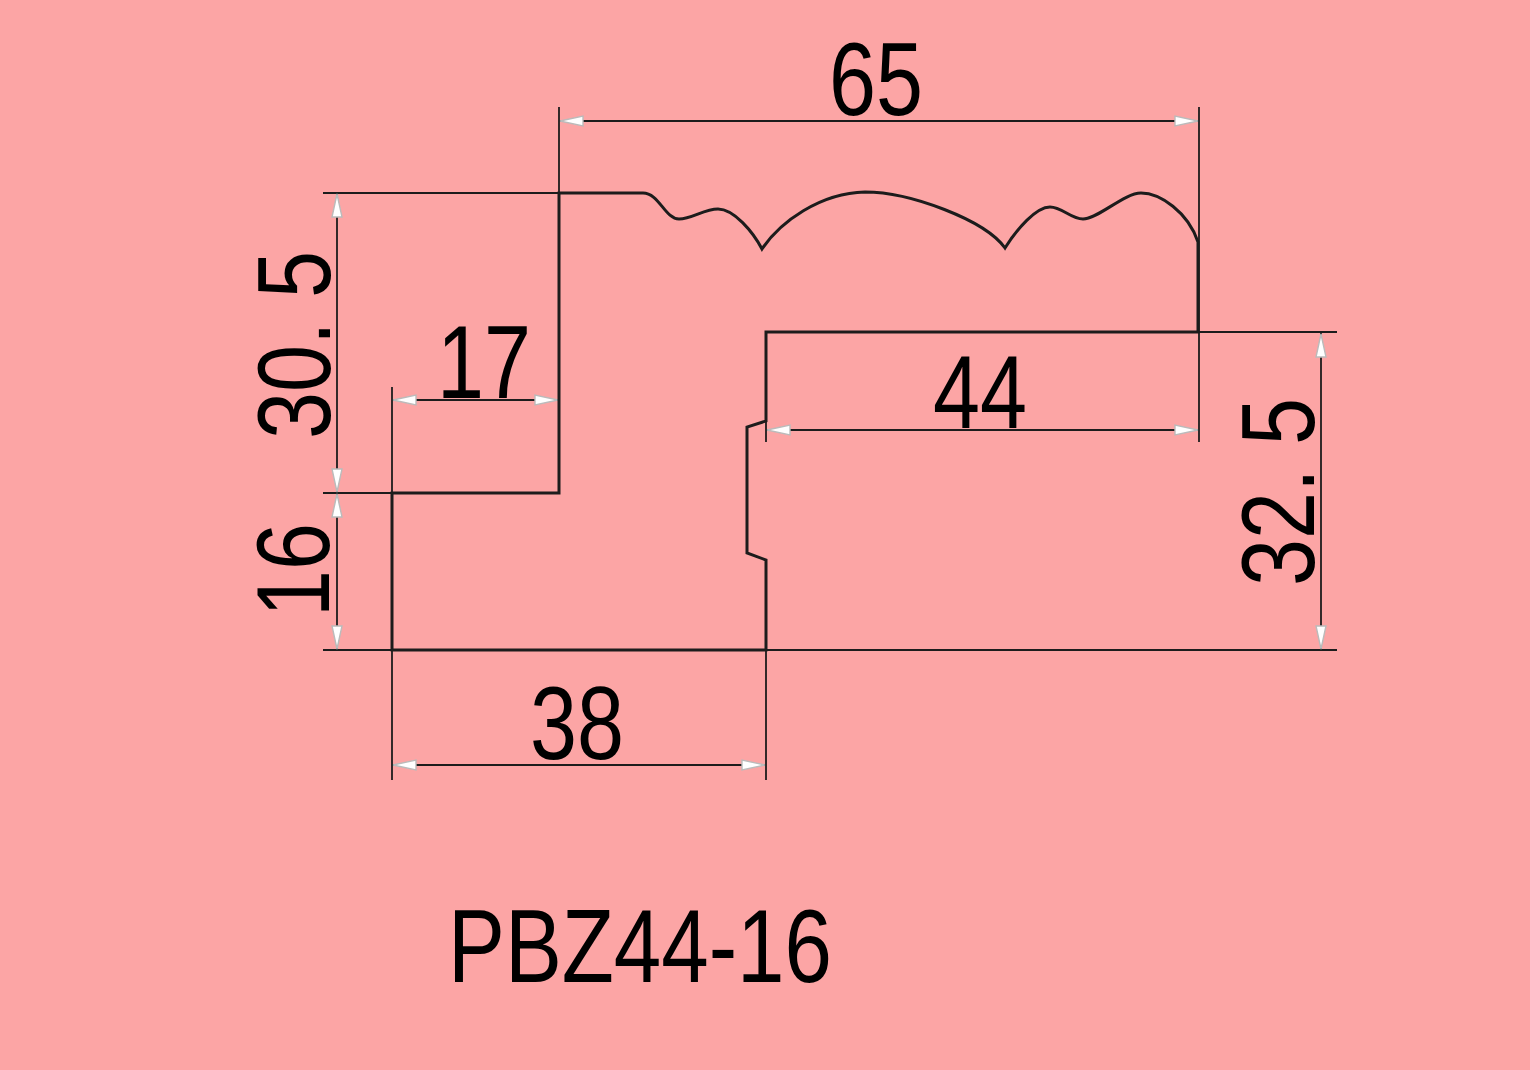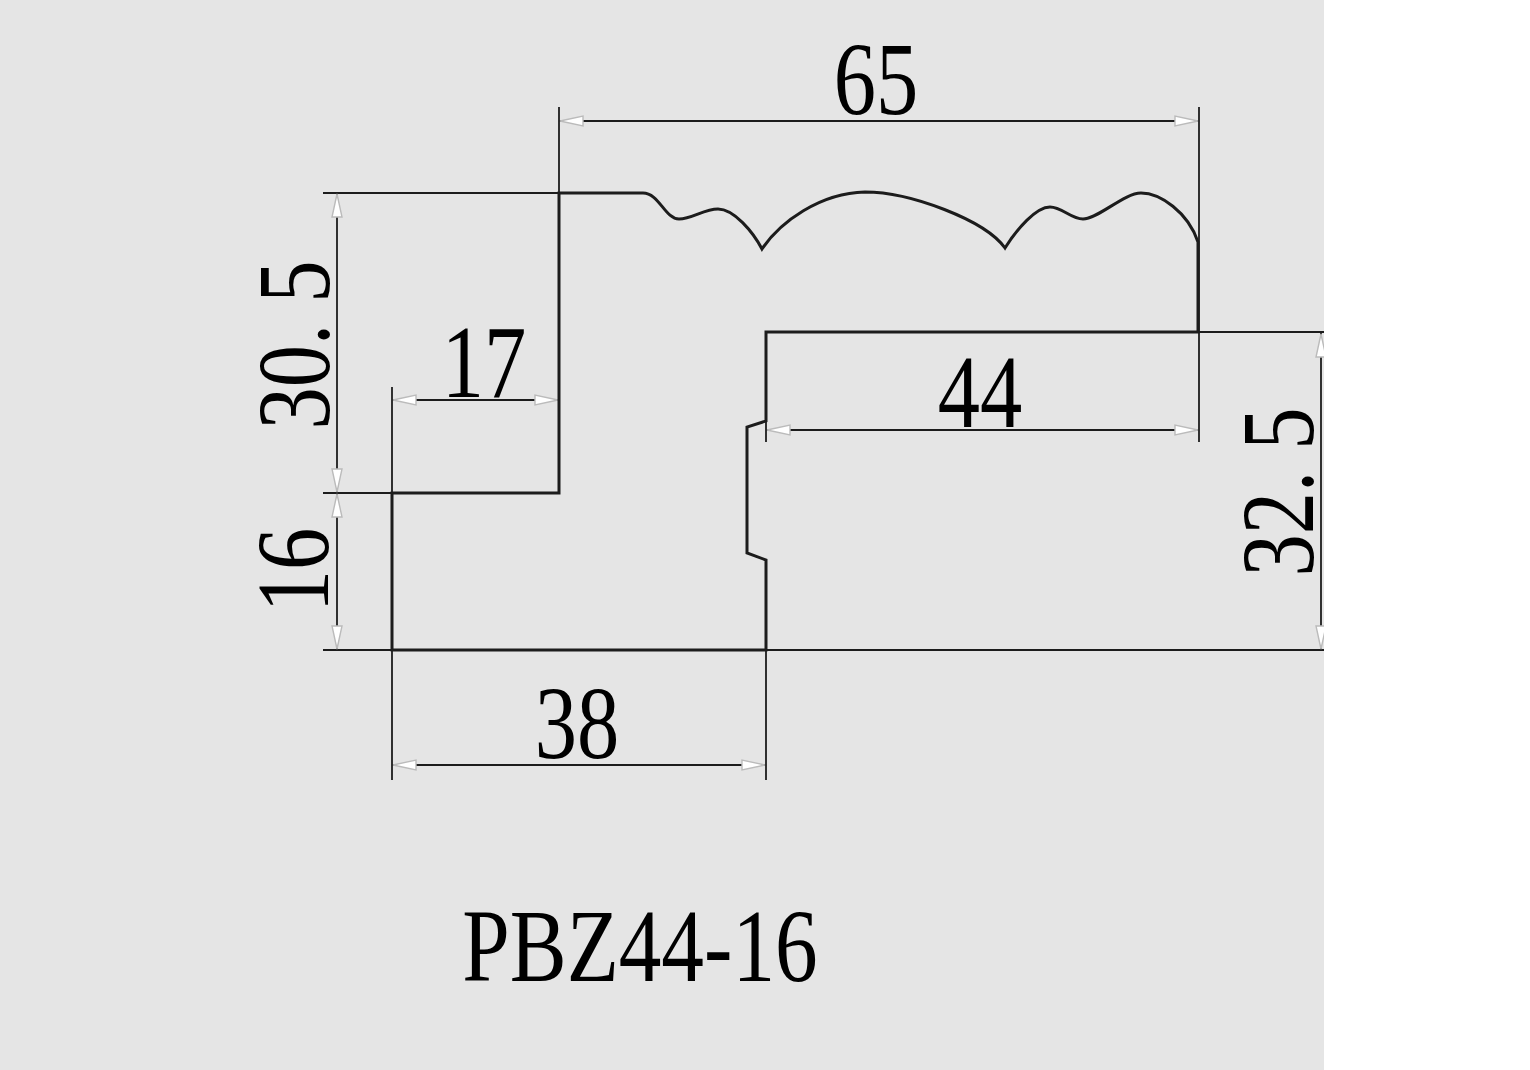--- a/index.html
+++ b/index.html
@@ -2,25 +2,25 @@
 <html><head>
 <meta charset="utf-8">
 <style>
   html, body {
     margin: 0;
     padding: 0;
     background: #ffffff;
   }
   #canvas {
     position: relative;
-    width: 1324px;
+    width: 1530px;
     height: 1070px;
-    background: #e5e5e5;
+    background: #fca5a5;
     overflow: hidden;
-    font-family: Liberation Serif, serif;
+    font-family: Liberation Sans, sans-serif;
   }
   #drawing-svg {
     position: absolute;
     left: 0;
     top: 0;
   }
   .profile {
     fill: none;
     stroke: #1c1c1c;
     stroke-width: 3;

